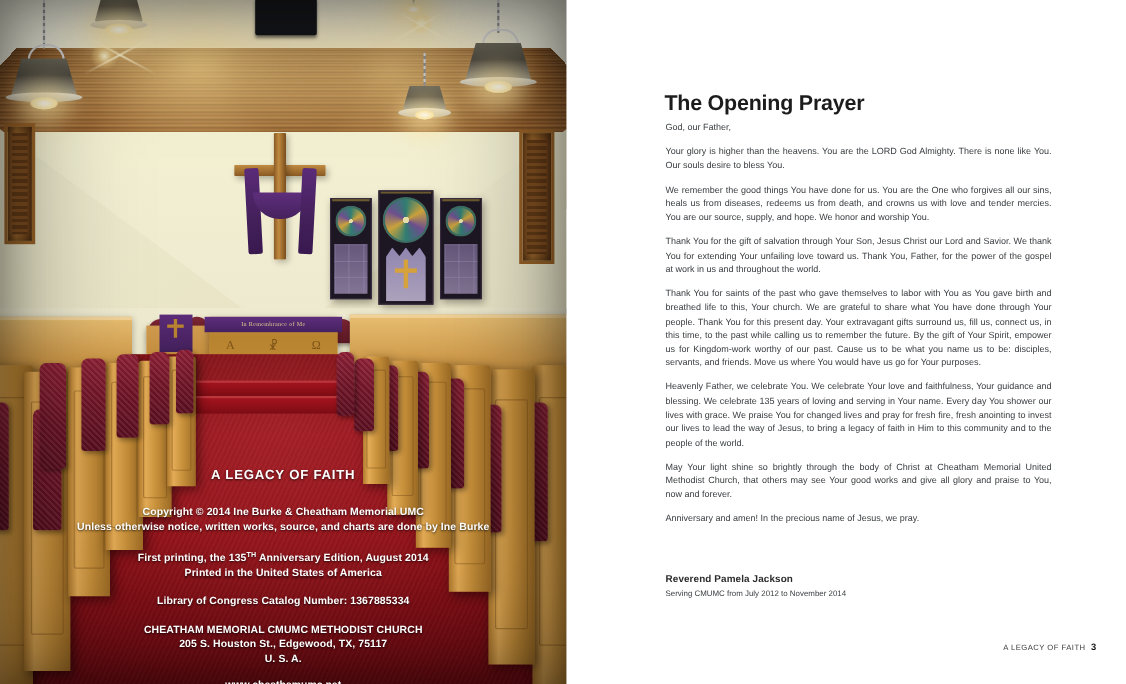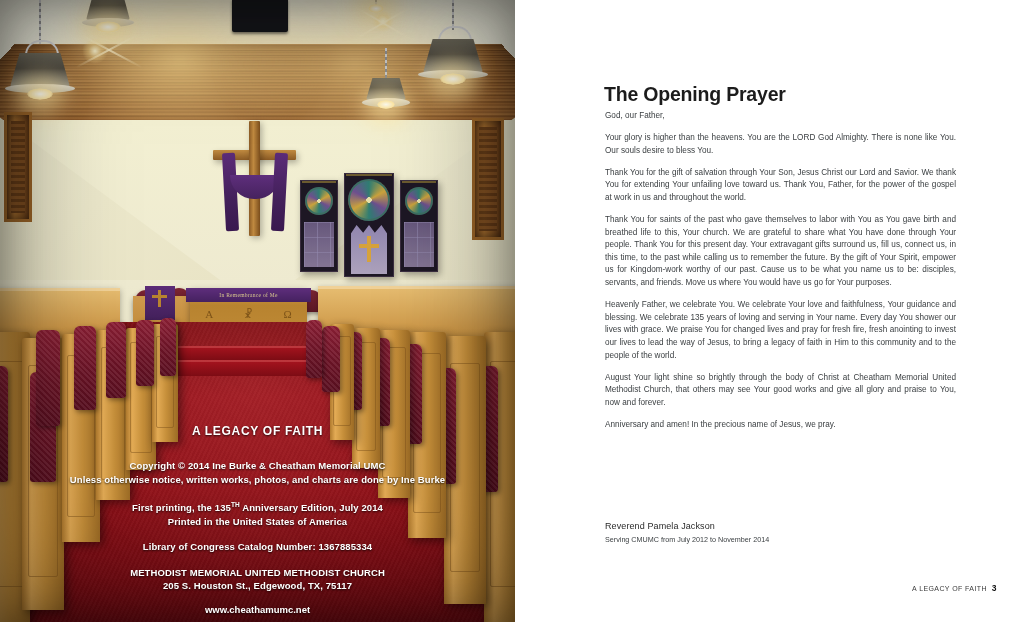--- a/index.html
+++ b/index.html
@@ -147,21 +147,21 @@
   sup{font-size:6.5px;vertical-align:super;}
 
   
   .text-page{position:relative;width:509px;height:622px;background:#fff;}
   .page-title{position:absolute;left:89px;top:70px;font-size:19.5px;font-weight:bold;color:#1c1c1c;
     letter-spacing:-.2px;}
   .body{position:absolute;left:90px;top:110px;width:351px;color:#3c4043;font-size:8.2px;
     line-height:12.6px;text-align:justify;}
   .body p{margin:0 0 9.5px 0;}
   .sig{position:absolute;left:90px;top:521px;width:360px;}
-  .sig-name{font-size:9px;font-weight:normal;color:#2b2b2b;letter-spacing:.1px;}
+  .sig-name{font-size:9px;font-weight:bold;color:#2b2b2b;letter-spacing:.1px;}
   .sig-sub{font-size:7.2px;color:#3c4043;margin-top:4px;}
   .footer{position:absolute;right:27px;bottom:29px;font-size:7px;color:#3a3a3a;letter-spacing:.4px;}
   .footer .pg{font-weight:bold;font-size:8.5px;margin-left:5px;color:#111;}
 </style>
 </head>
 <body>
 
 <div class="spread">
 
   <div class="photo-page">
@@ -305,44 +305,46 @@
     <div class="pad" style="left:342px;top:332px;width:20px;height:78px;"></div>
     <div class="pew" style="left:330px;top:324px;width:24px;height:116px;"></div>
     <div class="pad" style="left:322px;top:326px;width:18px;height:66px;"></div>
     <div class="pad" style="left:306px;top:320px;width:16px;height:58px;"></div>
 
     <div class="vignette"></div>
 
     <div class="caption">
       <div class="cap-title">A LEGACY OF FAITH</div>
       <div class="cap-line">Copyright © 2014 Ine Burke &amp; Cheatham Memorial UMC</div>
-      <div class="cap-line">Unless otherwise notice, written works, photos, and charts are done by Ine Burke</div>
+      <div class="cap-line">Unless otherwise notice, written works, source, and charts are done by Ine Burke</div>
       <div class="cap-gap"></div>
-      <div class="cap-line"><span>First printing, the 135</span><sup>TH</sup><span> Anniversary Edition, July 2014</span></div>
+      <div class="cap-line"><span>First printing, the 135</span><sup>TH</sup><span> Anniversary Edition, August 2014</span></div>
       <div class="cap-line">Printed in the United States of America</div>
       <div class="cap-gap"></div>
       <div class="cap-line">Library of Congress Catalog Number: 1367885334</div>
       <div class="cap-gap"></div>
-      <div class="cap-line">METHODIST MEMORIAL UNITED METHODIST CHURCH</div>
+      <div class="cap-line">CHEATHAM MEMORIAL CMUMC METHODIST CHURCH</div>
       <div class="cap-line">205 S. Houston St., Edgewood, TX, 75117</div>
+      <div class="cap-line">U. S. A.</div>
       <div class="cap-gap-sm"></div>
       <div class="cap-link">www.cheathamumc.net</div>
     </div>
   </div>
 
   <div class="text-page">
     <h1 class="page-title">The Opening Prayer</h1>
 
     <div class="body">
       <p>God, our Father,</p>
       <p>Your glory is higher than the heavens. You are the LORD God Almighty. There is none like You. Our souls desire to bless You.</p>
+      <p>We remember the good things You have done for us. You are the One who forgives all our sins, heals us from diseases, redeems us from death, and crowns us with love and tender mercies. You are our source, supply, and hope. We honor and worship You.</p>
       <p>Thank You for the gift of salvation through Your Son, Jesus Christ our Lord and Savior. We thank You for extending Your unfailing love toward us. Thank You, Father, for the power of the gospel at work in us and throughout the world.</p>
       <p>Thank You for saints of the past who gave themselves to labor with You as You gave birth and breathed life to this, Your church. We are grateful to share what You have done through Your people. Thank You for this present day. Your extravagant gifts surround us, fill us, connect us, in this time, to the past while calling us to remember the future. By the gift of Your Spirit, empower us for Kingdom-work worthy of our past. Cause us to be what you name us to be: disciples, servants, and friends. Move us where You would have us go for Your purposes.</p>
       <p>Heavenly Father, we celebrate You. We celebrate Your love and faithfulness, Your guidance and blessing. We celebrate 135 years of loving and serving in Your name. Every day You shower our lives with grace. We praise You for changed lives and pray for fresh fire, fresh anointing to invest our lives to lead the way of Jesus, to bring a legacy of faith in Him to this community and to the people of the world.</p>
-      <p>August Your light shine so brightly through the body of Christ at Cheatham Memorial United Methodist Church, that others may see Your good works and give all glory and praise to You, now and forever.</p>
+      <p>May Your light shine so brightly through the body of Christ at Cheatham Memorial United Methodist Church, that others may see Your good works and give all glory and praise to You, now and forever.</p>
       <p>Anniversary and amen! In the precious name of Jesus, we pray.</p>
     </div>
 
     <div class="sig">
       <div class="sig-name">Reverend Pamela Jackson</div>
       <div class="sig-sub">Serving CMUMC from July 2012 to November 2014</div>
     </div>
 
     <div class="footer">
       <span>A LEGACY OF FAITH</span><span class="pg">3</span>

